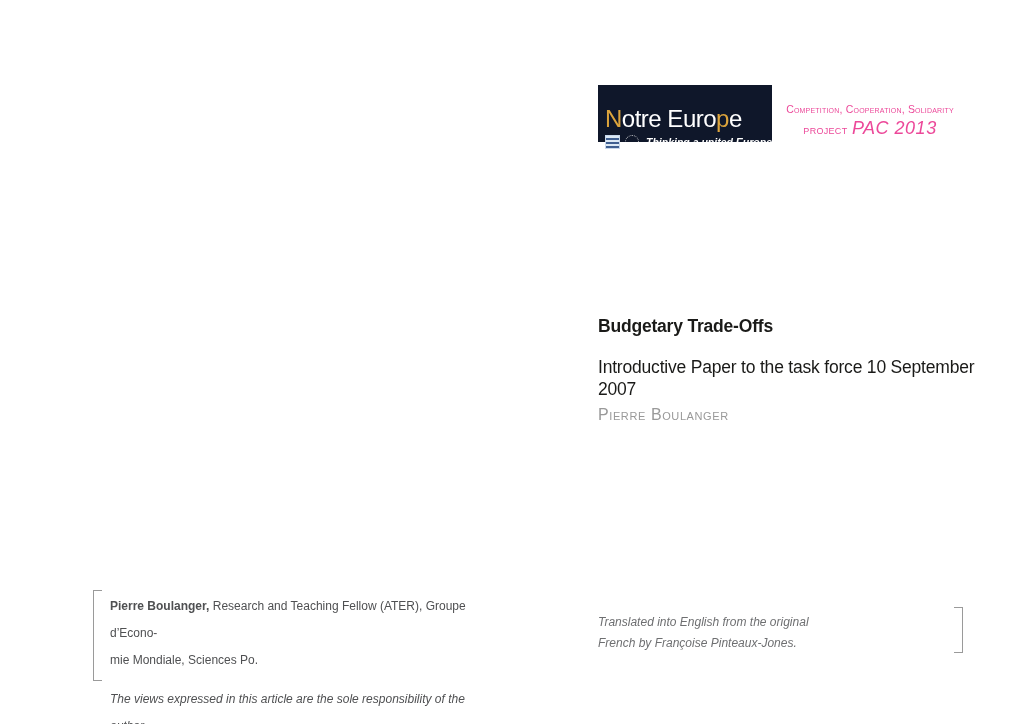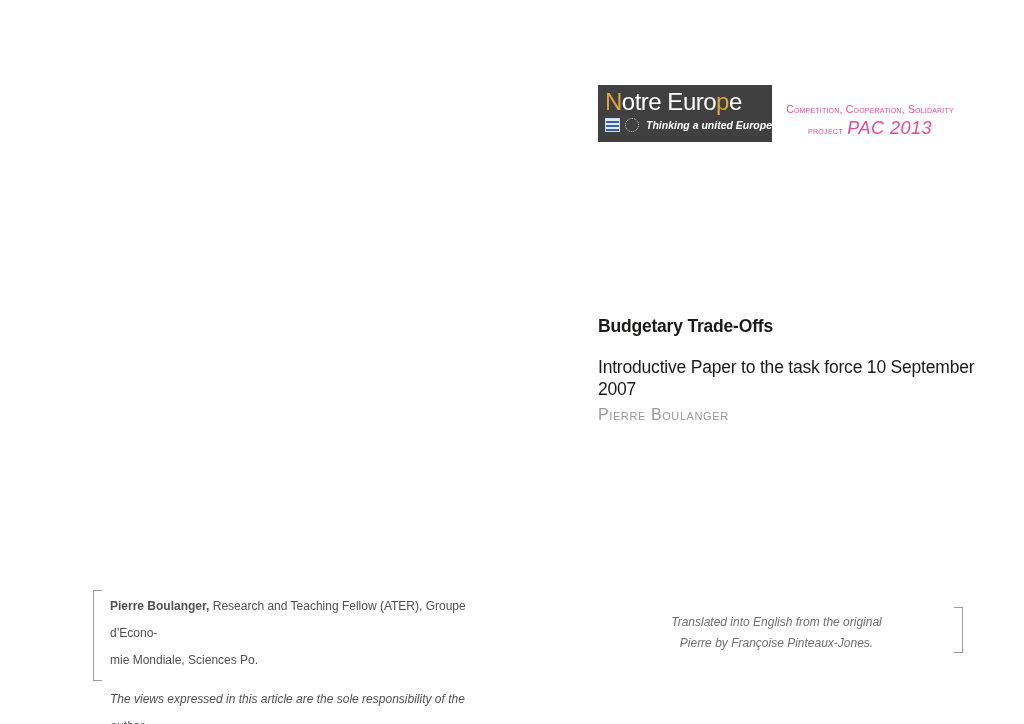--- a/index.html
+++ b/index.html
@@ -11,24 +11,24 @@
   }
   .page { position: relative; width: 1024px; height: 724px; background: #ffffff; }
 
   
   .logo {
     position: absolute; left: 598px; top: 85px;
     width: 159px; height: 57px;
     display: flex;
   }
   .logo-blue {
-    background: #404040;
+    background: #0f172a;
     width: 182px; height: 57px;
     box-sizing: border-box;
-    padding: 4px 0 0 7px;
+    padding: 21px 0 0 7px;
   }
   .logo-goldbar { background: #e8a82e; width: 9px; height: 57px; }
   .logo-title {
     color: #ffffff;
     font-size: 24px;
     letter-spacing: -0.5px;
     line-height: 26px;
     white-space: nowrap;
   }
   .logo-title .gold { color: #dca43c; }
@@ -66,21 +66,21 @@
     text-align: center;
     color: #ec4899;
   }
   .header-line1 {
     font-variant: small-caps;
     font-size: 10.5px;
     letter-spacing: 0.2px;
     white-space: nowrap;
   }
   .header-line2 { margin-top: 3px; white-space: nowrap; }
-  .header-line2 .prefix { font-variant: small-caps; font-size: 10px; letter-spacing: 0.3px; }
+  .header-line2 .prefix { font-variant: small-caps; font-size: 13px; letter-spacing: 0.3px; }
   .header-line2 .proj { font-size: 18px; font-style: italic; letter-spacing: 0.5px; }
 
   
   .doc-title {
     position: absolute; left: 598px; top: 316px;
     width: 390px;
     font-size: 17.5px; font-weight: bold;
     letter-spacing: -0.2px;
     color: #1a1a18;
   }
@@ -119,21 +119,21 @@
   .footnote .disclaimer {
     font-style: italic;
     margin-top: 12px;
     color: #4f5052;
   }
 
   
   .translation {
     position: absolute; left: 598px; top: 612px;
     width: 357px;
-    text-align: center;
+    text-align: left;
     font-style: italic;
     font-size: 12px;
     line-height: 21px;
     color: #6e6f71;
   }
   .translation-bracket {
     position: absolute; left: 954px; top: 607px;
     width: 8px; height: 44px;
     border-right: 1px solid #9a9a9a;
     border-top: 1px solid #9a9a9a;
@@ -173,17 +173,17 @@
 
   <div class="footnote-bracket"></div>
   <div class="footnote">
     <div><span class="bold">Pierre Boulanger,</span><span> Research and Teaching Fellow (ATER), Groupe d’Econo-</span><br>
     <span>mie Mondiale, Sciences Po.</span></div>
     <div class="disclaimer">The views expressed in this article are the sole responsibility of the author.</div>
   </div>
 
   <div class="translation">
     <span>Translated into English from the original</span><br>
-    <span>Pierre by Françoise Pinteaux-Jones.</span>
+    <span>French by Françoise Pinteaux-Jones.</span>
   </div>
   <div class="translation-bracket"></div>
 
 </div>
 
 </body></html>

